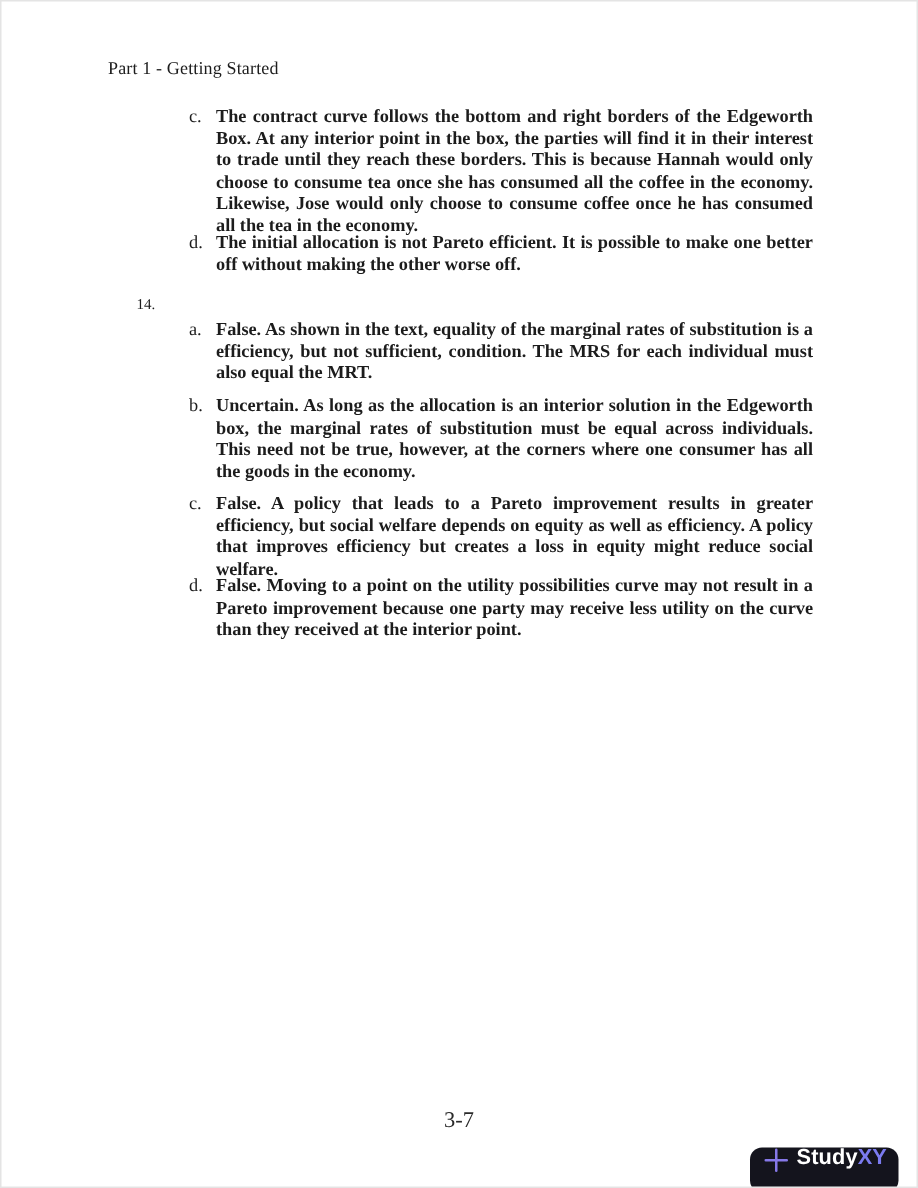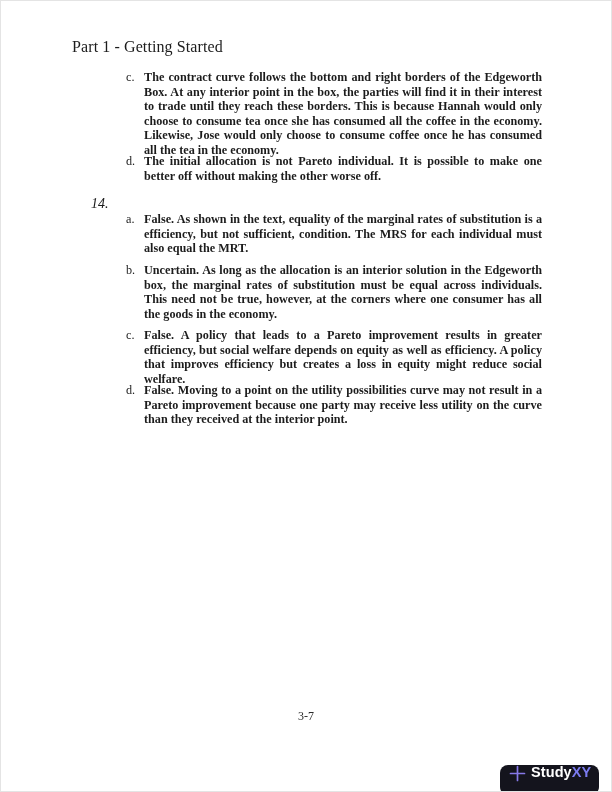--- a/index.html
+++ b/index.html
@@ -15,21 +15,21 @@
     box-sizing: border-box;
     border: 1px solid #e4e4e4;
     overflow: hidden;
     font-family: "Liberation Serif", "DejaVu Serif", serif;
     color: #1c1c1c;
   }
   .running-header {
     position: absolute;
     left: 71px;
     top: 37px;
-    font-size: 16px;
+    font-size: 12px;
     letter-spacing: 0.1px;
     white-space: nowrap;
   }
   .answer-row {
     position: absolute;
     left: 125px;
     width: 416px;
     display: flex;
     font-size: 12.2px;
     line-height: 14.6px;
@@ -47,31 +47,30 @@
   .row-c1 { top: 69px; }
   .row-d1 { top: 153px; }
   .row-a2 { top: 211px; }
   .row-b2 { top: 262px; }
   .row-c2 { top: 327px; }
   .row-d2 { top: 382px; }
   .question-number {
     position: absolute;
     left: 90px;
     top: 196px;
-    font-size: 14px;
+    font-size: 10px;
     line-height: 14.6px;
-    font-style: italic;
   }
   .page-footer {
     position: absolute;
     left: 0;
-    top: 708px;
+    top: 738px;
     width: 100%;
     text-align: center;
-    font-size: 12px;
+    font-size: 15px;
     color: #2a2a2a;
   }
   .brand-badge {
     position: absolute;
     left: 499px;
     top: 746px;
     width: 99px;
     height: 30px;
     background: var(--badge-background, #14141d);
     border-radius: 8px;
@@ -104,21 +103,21 @@
 
   <div class="running-header">Part 1 - Getting Started</div>
 
   <div class="answer-row row-c1">
     <span class="item-label">c.</span>
     <div class="item-text">The contract curve follows the bottom and right borders of the Edgeworth Box. At any interior point in the box, the parties will find it in their interest to trade until they reach these borders. This is because Hannah would only choose to consume tea once she has consumed all the coffee in the economy. Likewise, Jose would only choose to consume coffee once he has consumed all the tea in the economy.</div>
   </div>
 
   <div class="answer-row row-d1">
     <span class="item-label">d.</span>
-    <div class="item-text">The initial allocation is not Pareto individual.  It is possible to make one better off without making the other worse off.</div>
+    <div class="item-text">The initial allocation is not Pareto efficient.  It is possible to make one better off without making the other worse off.</div>
   </div>
 
   <div class="question-number">14.</div>
 
   <div class="answer-row row-a2">
     <span class="item-label">a.</span>
     <div class="item-text">False.  As shown in the text, equality of the marginal rates of substitution is a efficiency, but not sufficient, condition.  The MRS for each individual must also equal the MRT.</div>
   </div>
 
   <div class="answer-row row-b2">

